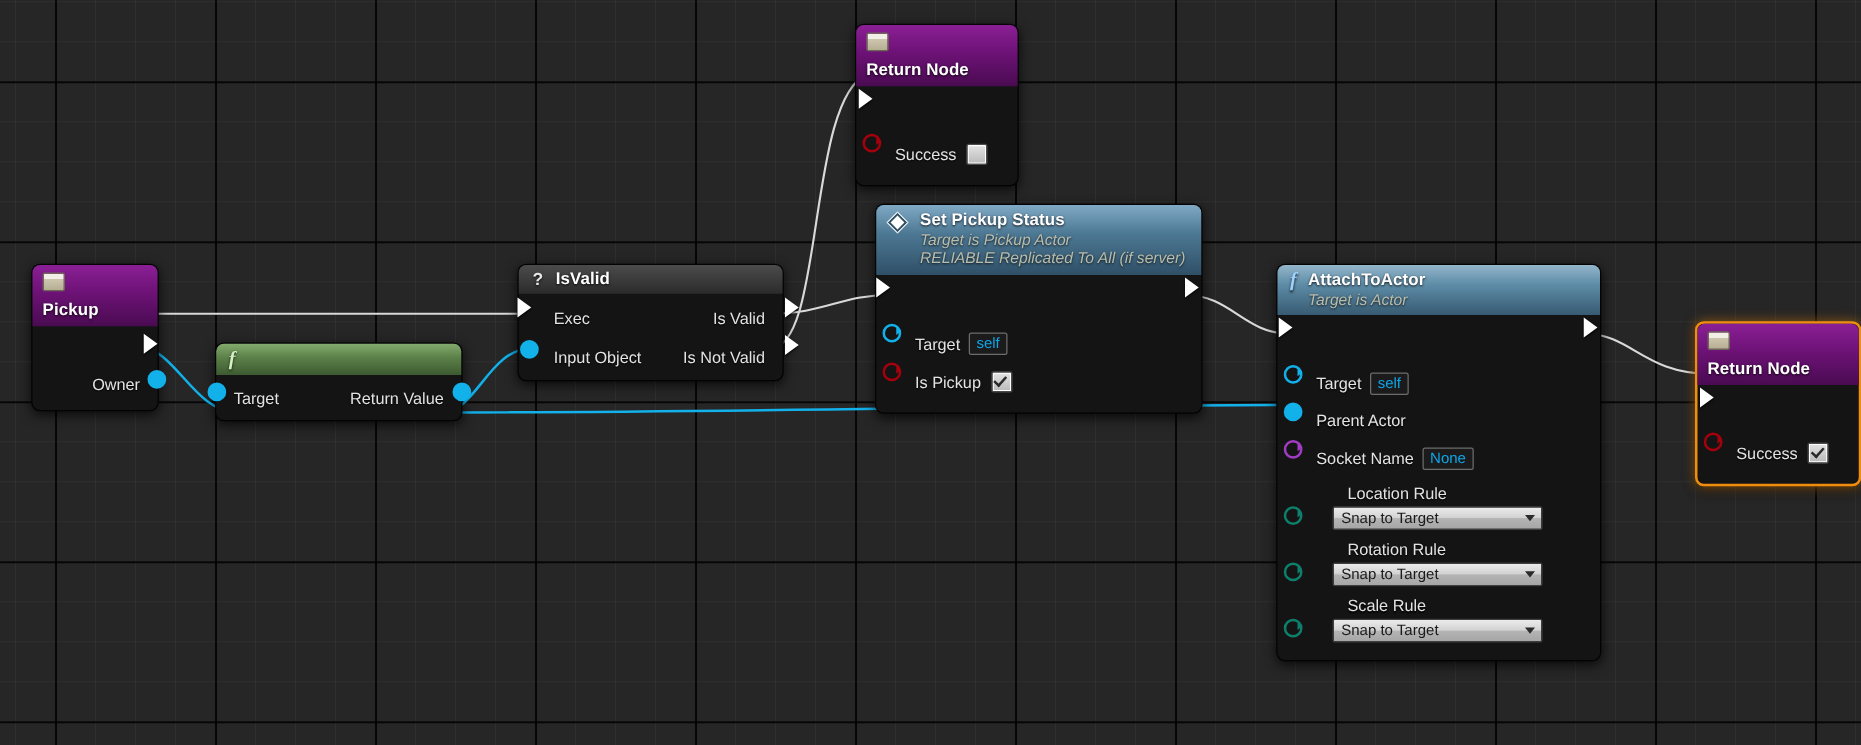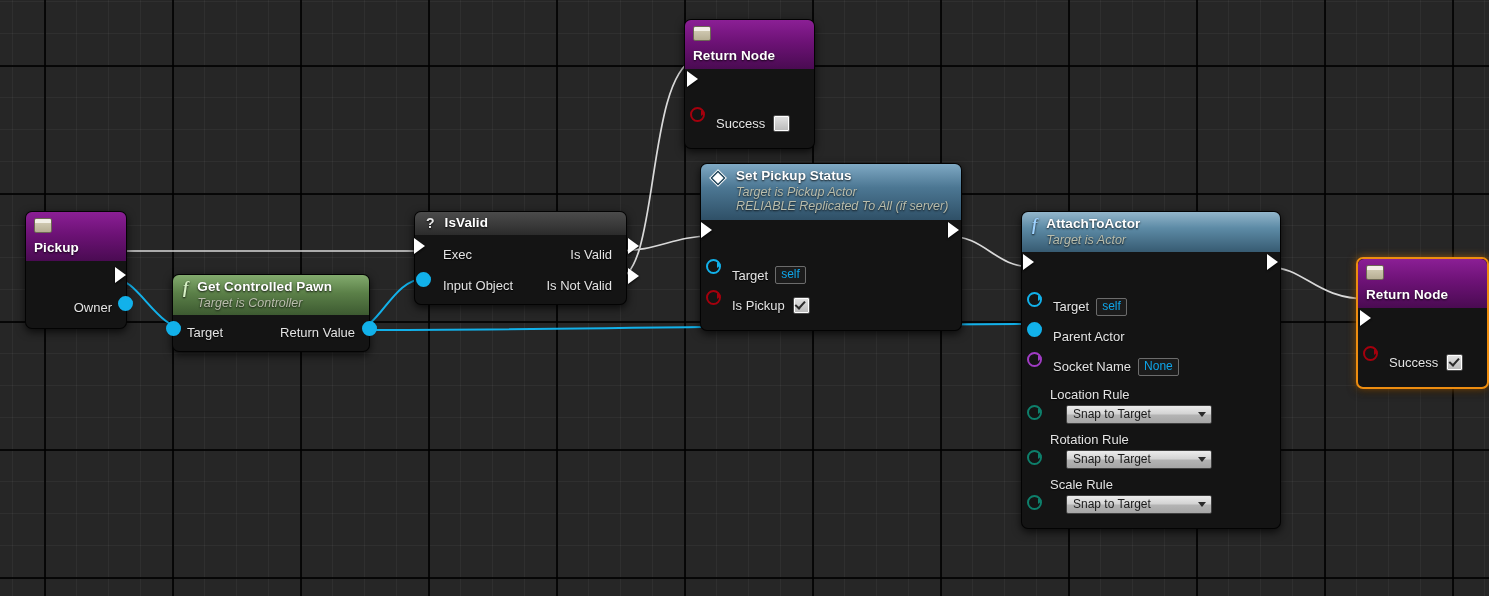--- a/index.html
+++ b/index.html
@@ -133,32 +133,32 @@
     display:inline-block;width:15px;height:15px;border-radius:2px;
     background:linear-gradient(180deg,#e4e4e4,#b9b9b9);
     border:1px solid #4a4a4a;margin-left:8px;position:relative;vertical-align:middle;
     box-shadow:inset 0 0 0 1px #fff;
   }
   .cbox.checked:after{
     content:"";position:absolute;left:3.6px;top:1px;width:4.2px;height:8.4px;
     border:solid #2a2a2a;border-width:0 2.1px 2.1px 0;transform:rotate(42deg);
   }
   .combo{
-    width:146px;height:19px;border-radius:2px;
+    width:168px;height:19px;border-radius:2px;
     background:linear-gradient(180deg,#ececec 0%,#d2d2d2 48%,#b4b4b4 52%,#a6a6a6 100%);
     border:1px solid #3f3f3f;
     display:flex;align-items:center;justify-content:space-between;
     padding:0 5px 0 6px;box-sizing:border-box;
     font-size:12px;color:#1a1a1a;margin-left:32px;
   }
   .combo .caret{
     width:0;height:0;border-left:4.5px solid transparent;border-right:4.5px solid transparent;
     border-top:5px solid #2a2a2a;
   }
-  .fieldlabel{font-size:13px;color:#e3e3e3;text-shadow:0 1px 1px rgba(0,0,0,.9);margin-left:16px;}
+  .fieldlabel{font-size:13px;color:#e3e3e3;text-shadow:0 1px 1px rgba(0,0,0,.9);margin-left:44px;}
 </style>
 </head>
 <body>
 
 <div id="graph">
 
   <svg id="wires" viewBox="0 0 1489 596">
 
     <path d="M122,251 L424,251" stroke="#d9d9d9" stroke-width="1.7" fill="none"></path>
 
@@ -197,24 +197,20 @@
           <div class="circle filled"></div>
             <div class="nub"></div>
         </div>
       </div>
     </div>
   </div>
 
   <div class="node" style="left:172px;top:274px;width:196px;">
     <div class="hdr hdr-green">
       <div class="ic ic-fn">f</div>
-      <div class="titles">
-        <div class="title">Get Controlled Pawn</div>
-        <div class="sub">Target is Controller</div>
-      </div>
     </div>
     <div class="body" style="padding-bottom:7px;">
       <div class="row" style="padding:7px 14px 0 14px;">
         <div class="pin l" style="left:-7px;top:5px;">
           <div class="circle filled"></div>
             <div class="nub"></div>
         </div>
         <span class="lbl">Target</span>
         <div class="spacer"></div>
         <span class="lbl">Return Value</span>

